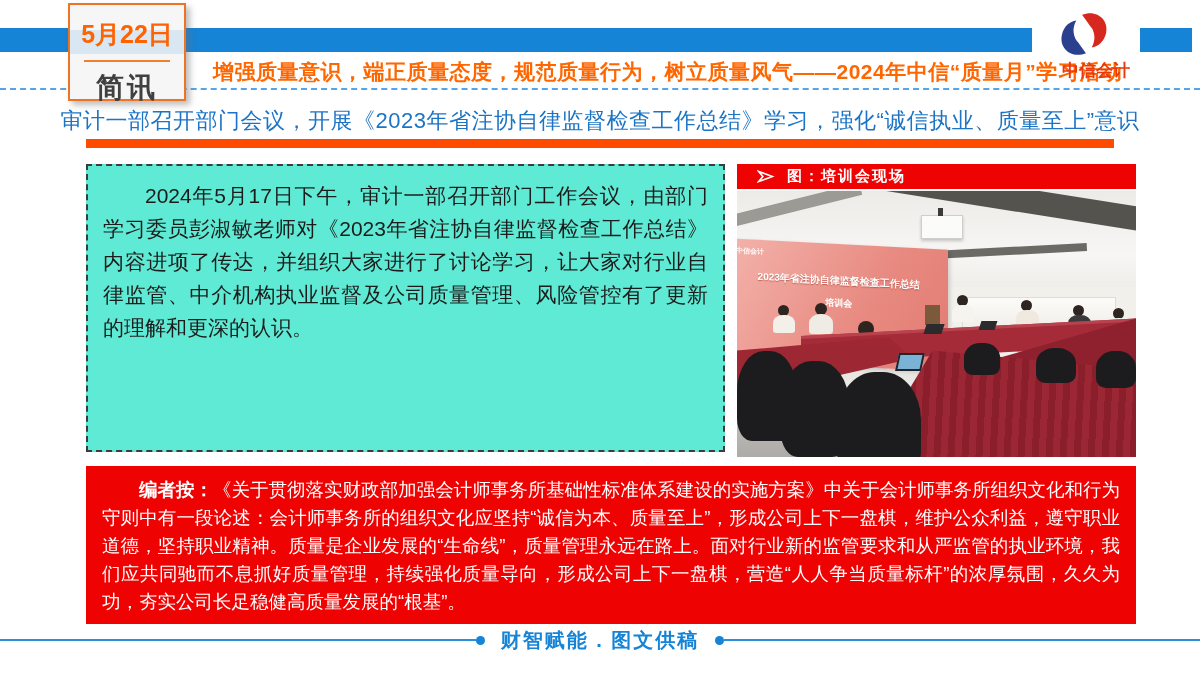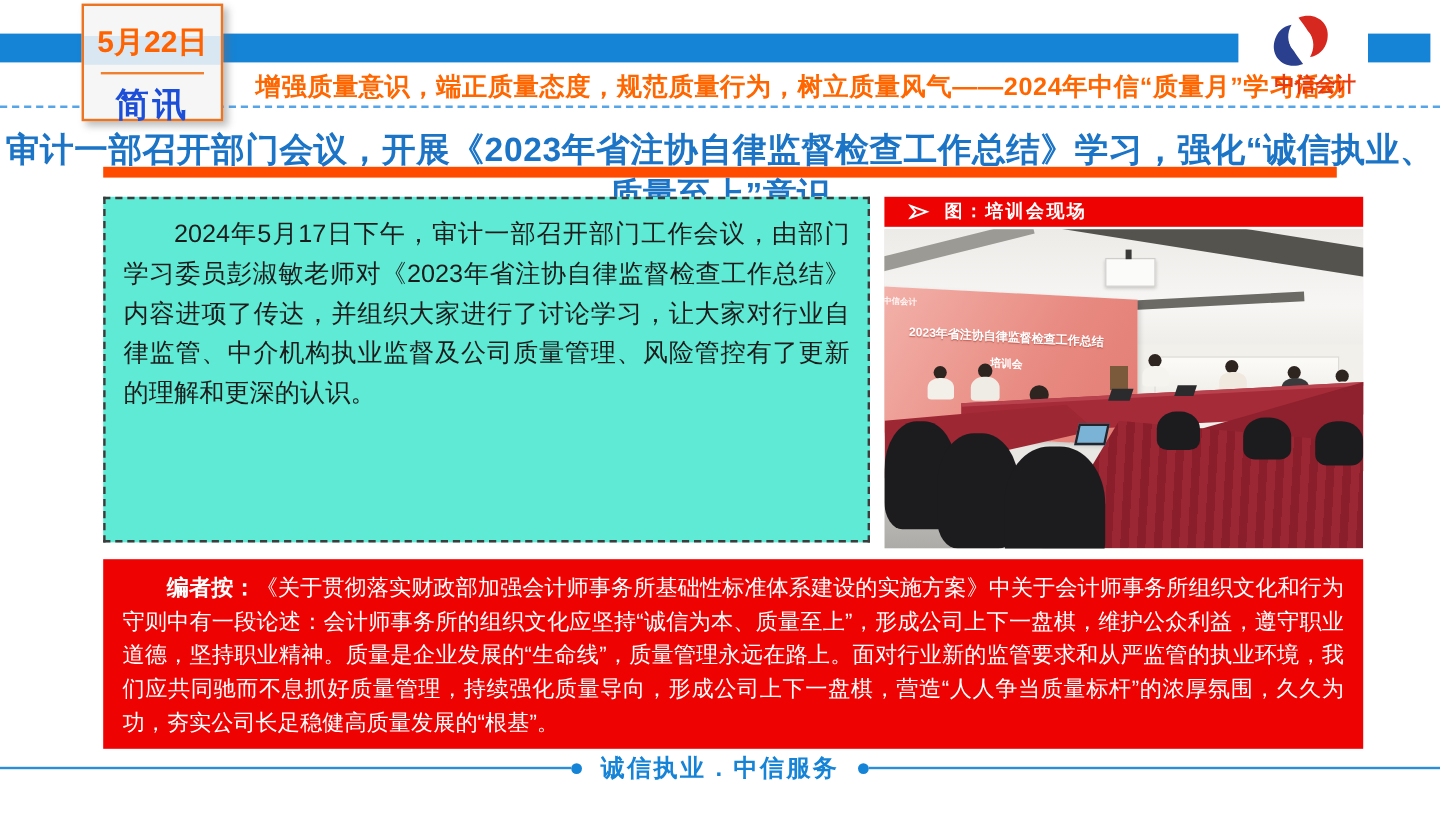--- a/index.html
+++ b/index.html
@@ -15,35 +15,35 @@
 
   
   .badge{
     left:68px;top:3px;width:114px;height:94px;background:#f6f6f6;
     border:2px solid #ec7422;box-shadow:4px 4px 6px rgba(110,110,110,.45);
     text-align:center;z-index:5;
   }
   .badge-bluehint{left:0;top:25px;width:100%;height:24px;background:rgba(21,131,214,.13);}
   .badge-date{position:relative;margin-top:13px;font-size:25px;color:#ff6200;font-weight:bold;}
   .badge-divider{width:86px;height:0;border-top:2px solid #f08030;margin:9px auto 7px auto;}
-  .badge-brief{position:relative;font-size:28px;color:#1d4ed8;font-weight:bold;letter-spacing:3px;}
+  .badge-brief{position:relative;font-size:28px;color:#404040;font-weight:bold;letter-spacing:3px;}
 
   .banner-text{
     left:213px;top:58px;width:840px;font-size:21px;font-weight:bold;color:#ff6600;
     white-space:nowrap;letter-spacing:0.5px;
   }
 
   .brand-logo{left:1055px;top:9px;width:58px;height:50px;}
   .brand-name{left:1044px;top:59px;width:104px;text-align:center;font-size:17px;font-weight:bold;color:#e8380d;white-space:nowrap;}
 
   .dashed-line{left:0;top:88px;width:1200px;height:0;border-top:2px dashed #56a5e8;}
 
   .headline{
     left:0;top:106px;width:1200px;text-align:center;
-    font-size:28px;font-weight:bold;color:#1b74c5;letter-spacing:0.5px;
+    font-size:22px;font-weight:normal;color:#1b74c5;letter-spacing:0.5px;
   }
   .orange-bar{left:86px;top:139px;width:1028px;height:9px;background:#ff4b00;}
 
   
   .article-box{
     left:86px;top:164px;width:639px;height:288px;background:#5eead4;
     border:2px dashed #3c3c3c;box-sizing:border-box;padding:13px 15px 4px 15px;
     font-size:21px;line-height:33px;color:#1c1c1c;text-align:justify;
   }
   .article-box p{margin:0;text-indent:2em;}
@@ -206,16 +206,16 @@
 
 <div class="abs editor-box">
   <div class="para">
     <span class="lab">编者按：</span><span>《关于贯彻落实财政部加强会计师事务所基础性标准体系建设的实施方案》中关于会计师事务所组织文化和行为守则中有一段论述：会计师事务所的组织文化应坚持“诚信为本、质量至上”，形成公司上下一盘棋，维护公众利益，遵守职业道德，坚持职业精神。质量是企业发展的“生命线”，质量管理永远在路上。面对行业新的监管要求和从严监管的执业环境，我们应共同驰而不息抓好质量管理，持续强化质量导向，形成公司上下一盘棋，营造“人人争当质量标杆”的浓厚氛围，久久为功，夯实公司长足稳健高质量发展的“根基”。</span>
   </div>
 </div>
 
 <div class="abs footer">
   <div class="line"></div>
   <div class="dot"></div>
-  <div class="slogan">诚信执业 . 中信服务</div>
+  <div class="slogan">财智赋能 . 图文供稿</div>
   <div class="dot"></div>
   <div class="line"></div>
 </div>
 
 </body></html>

